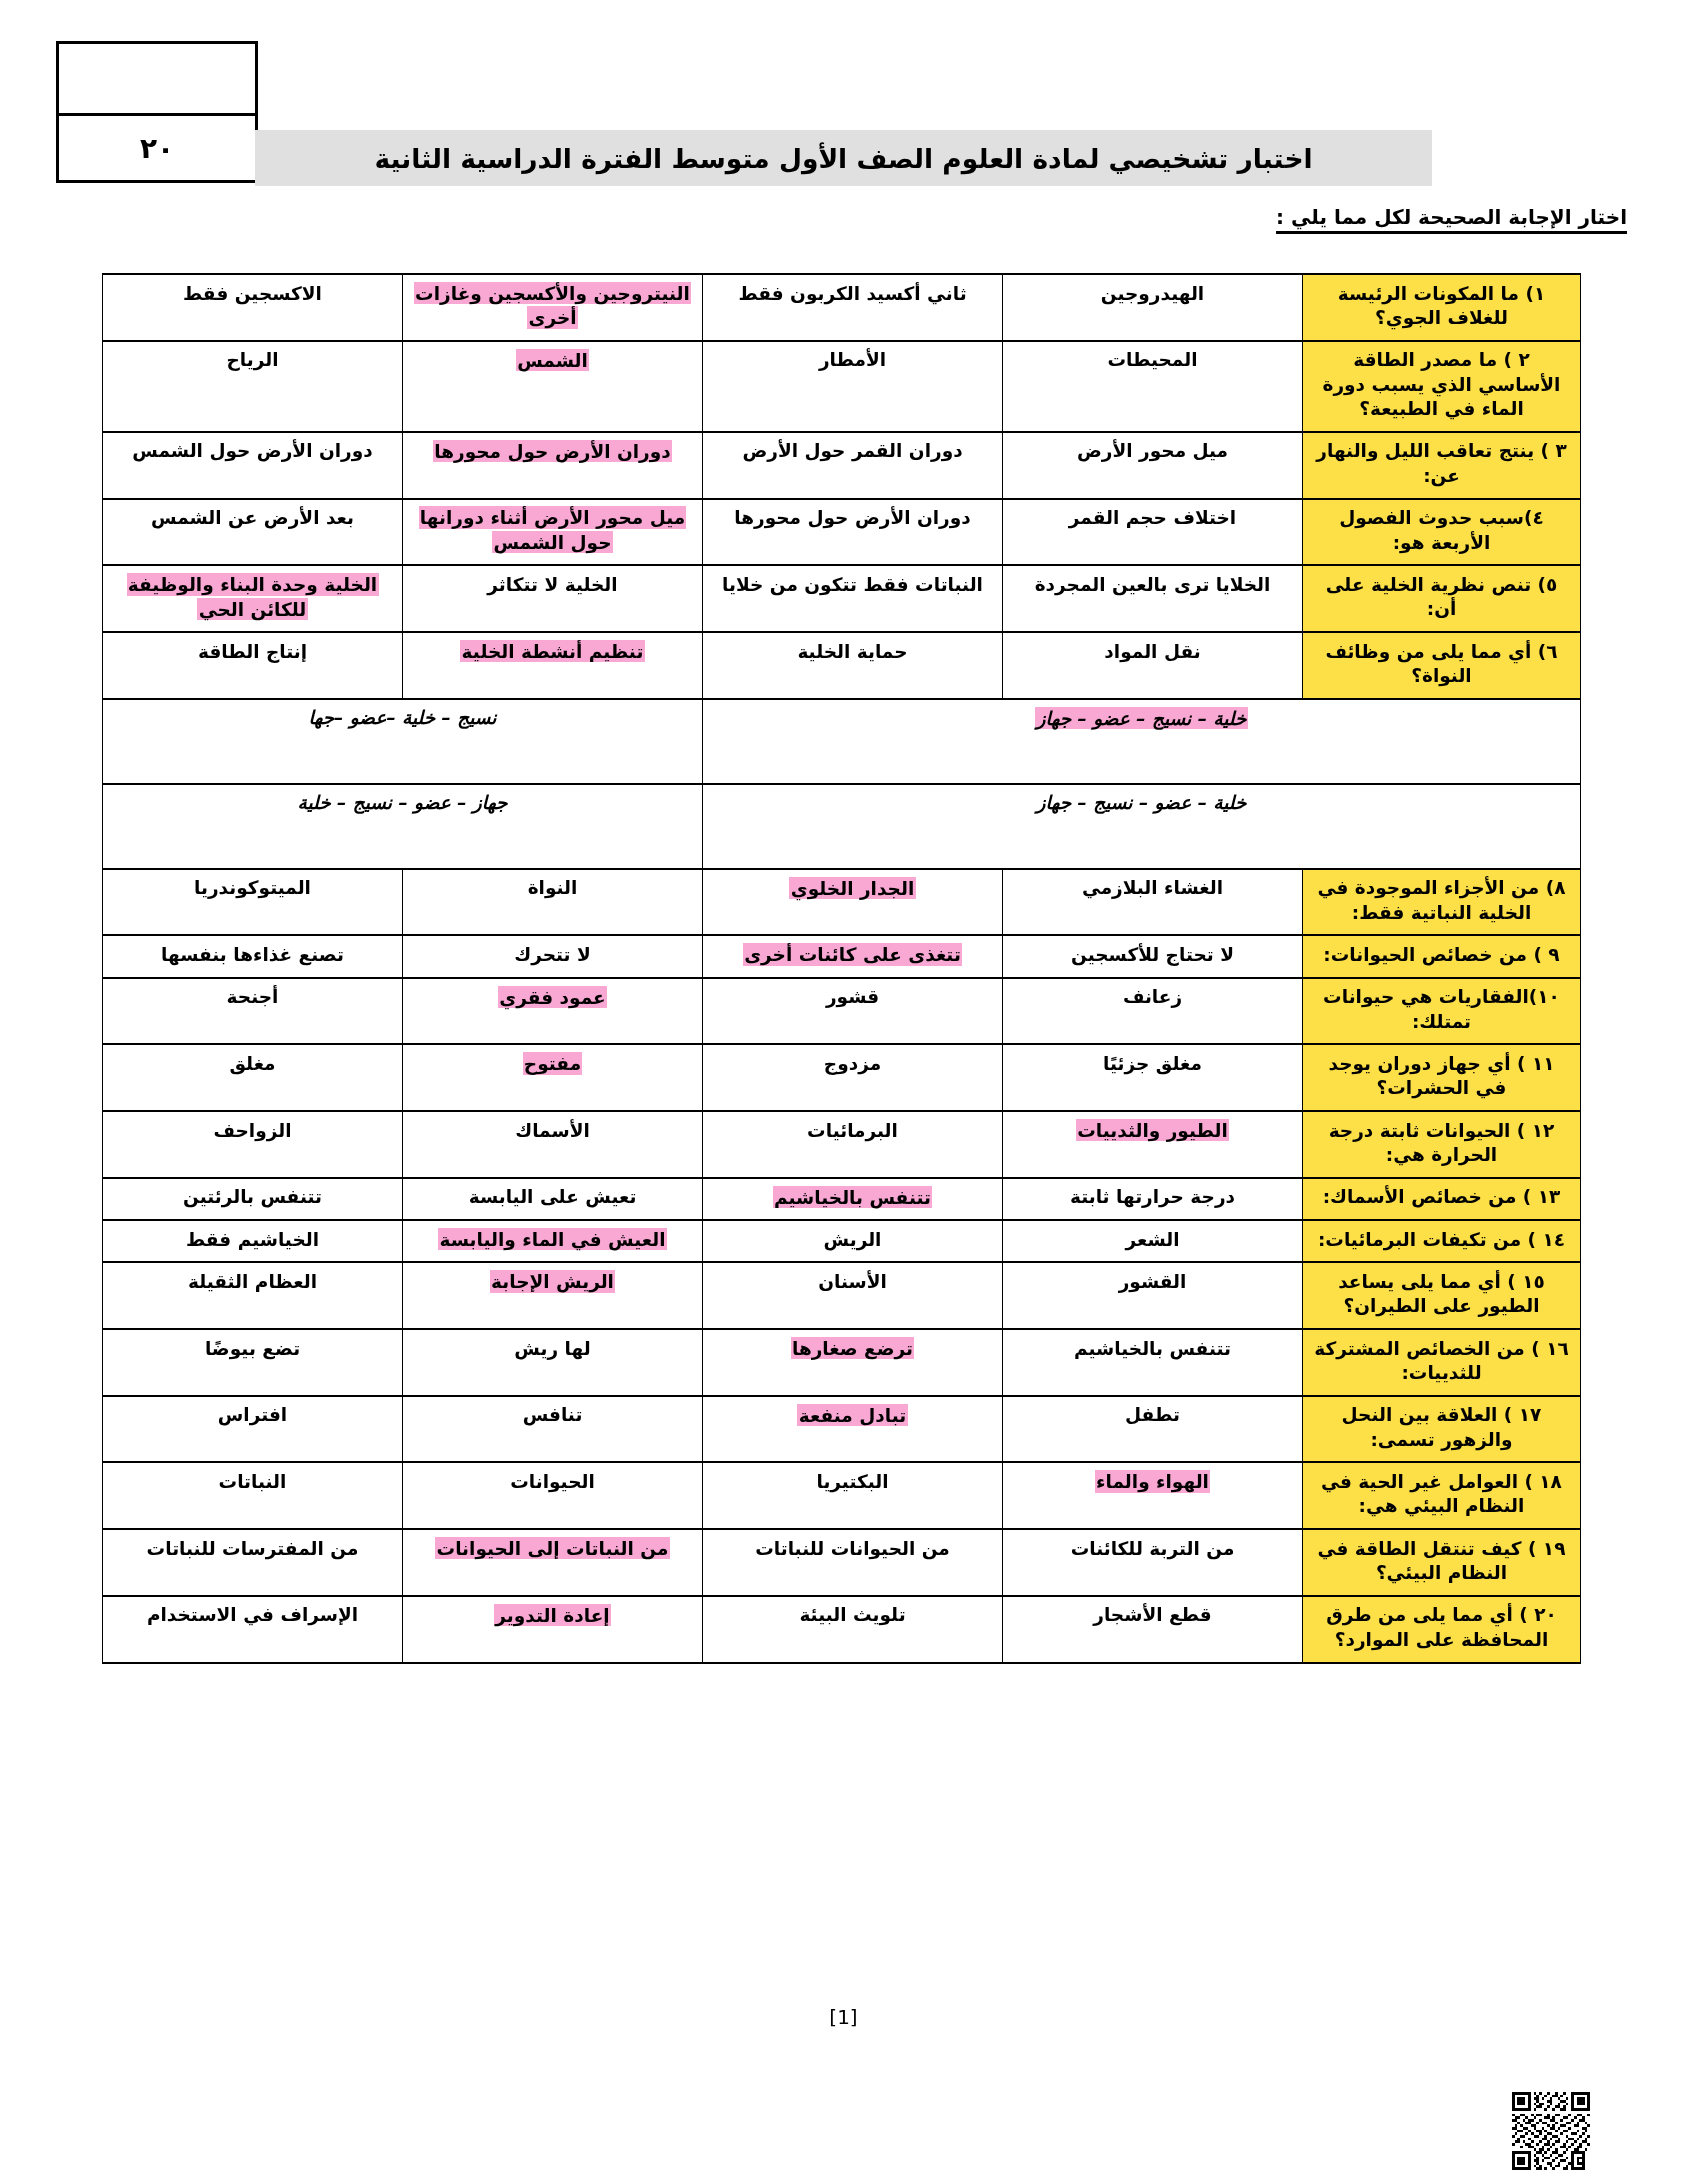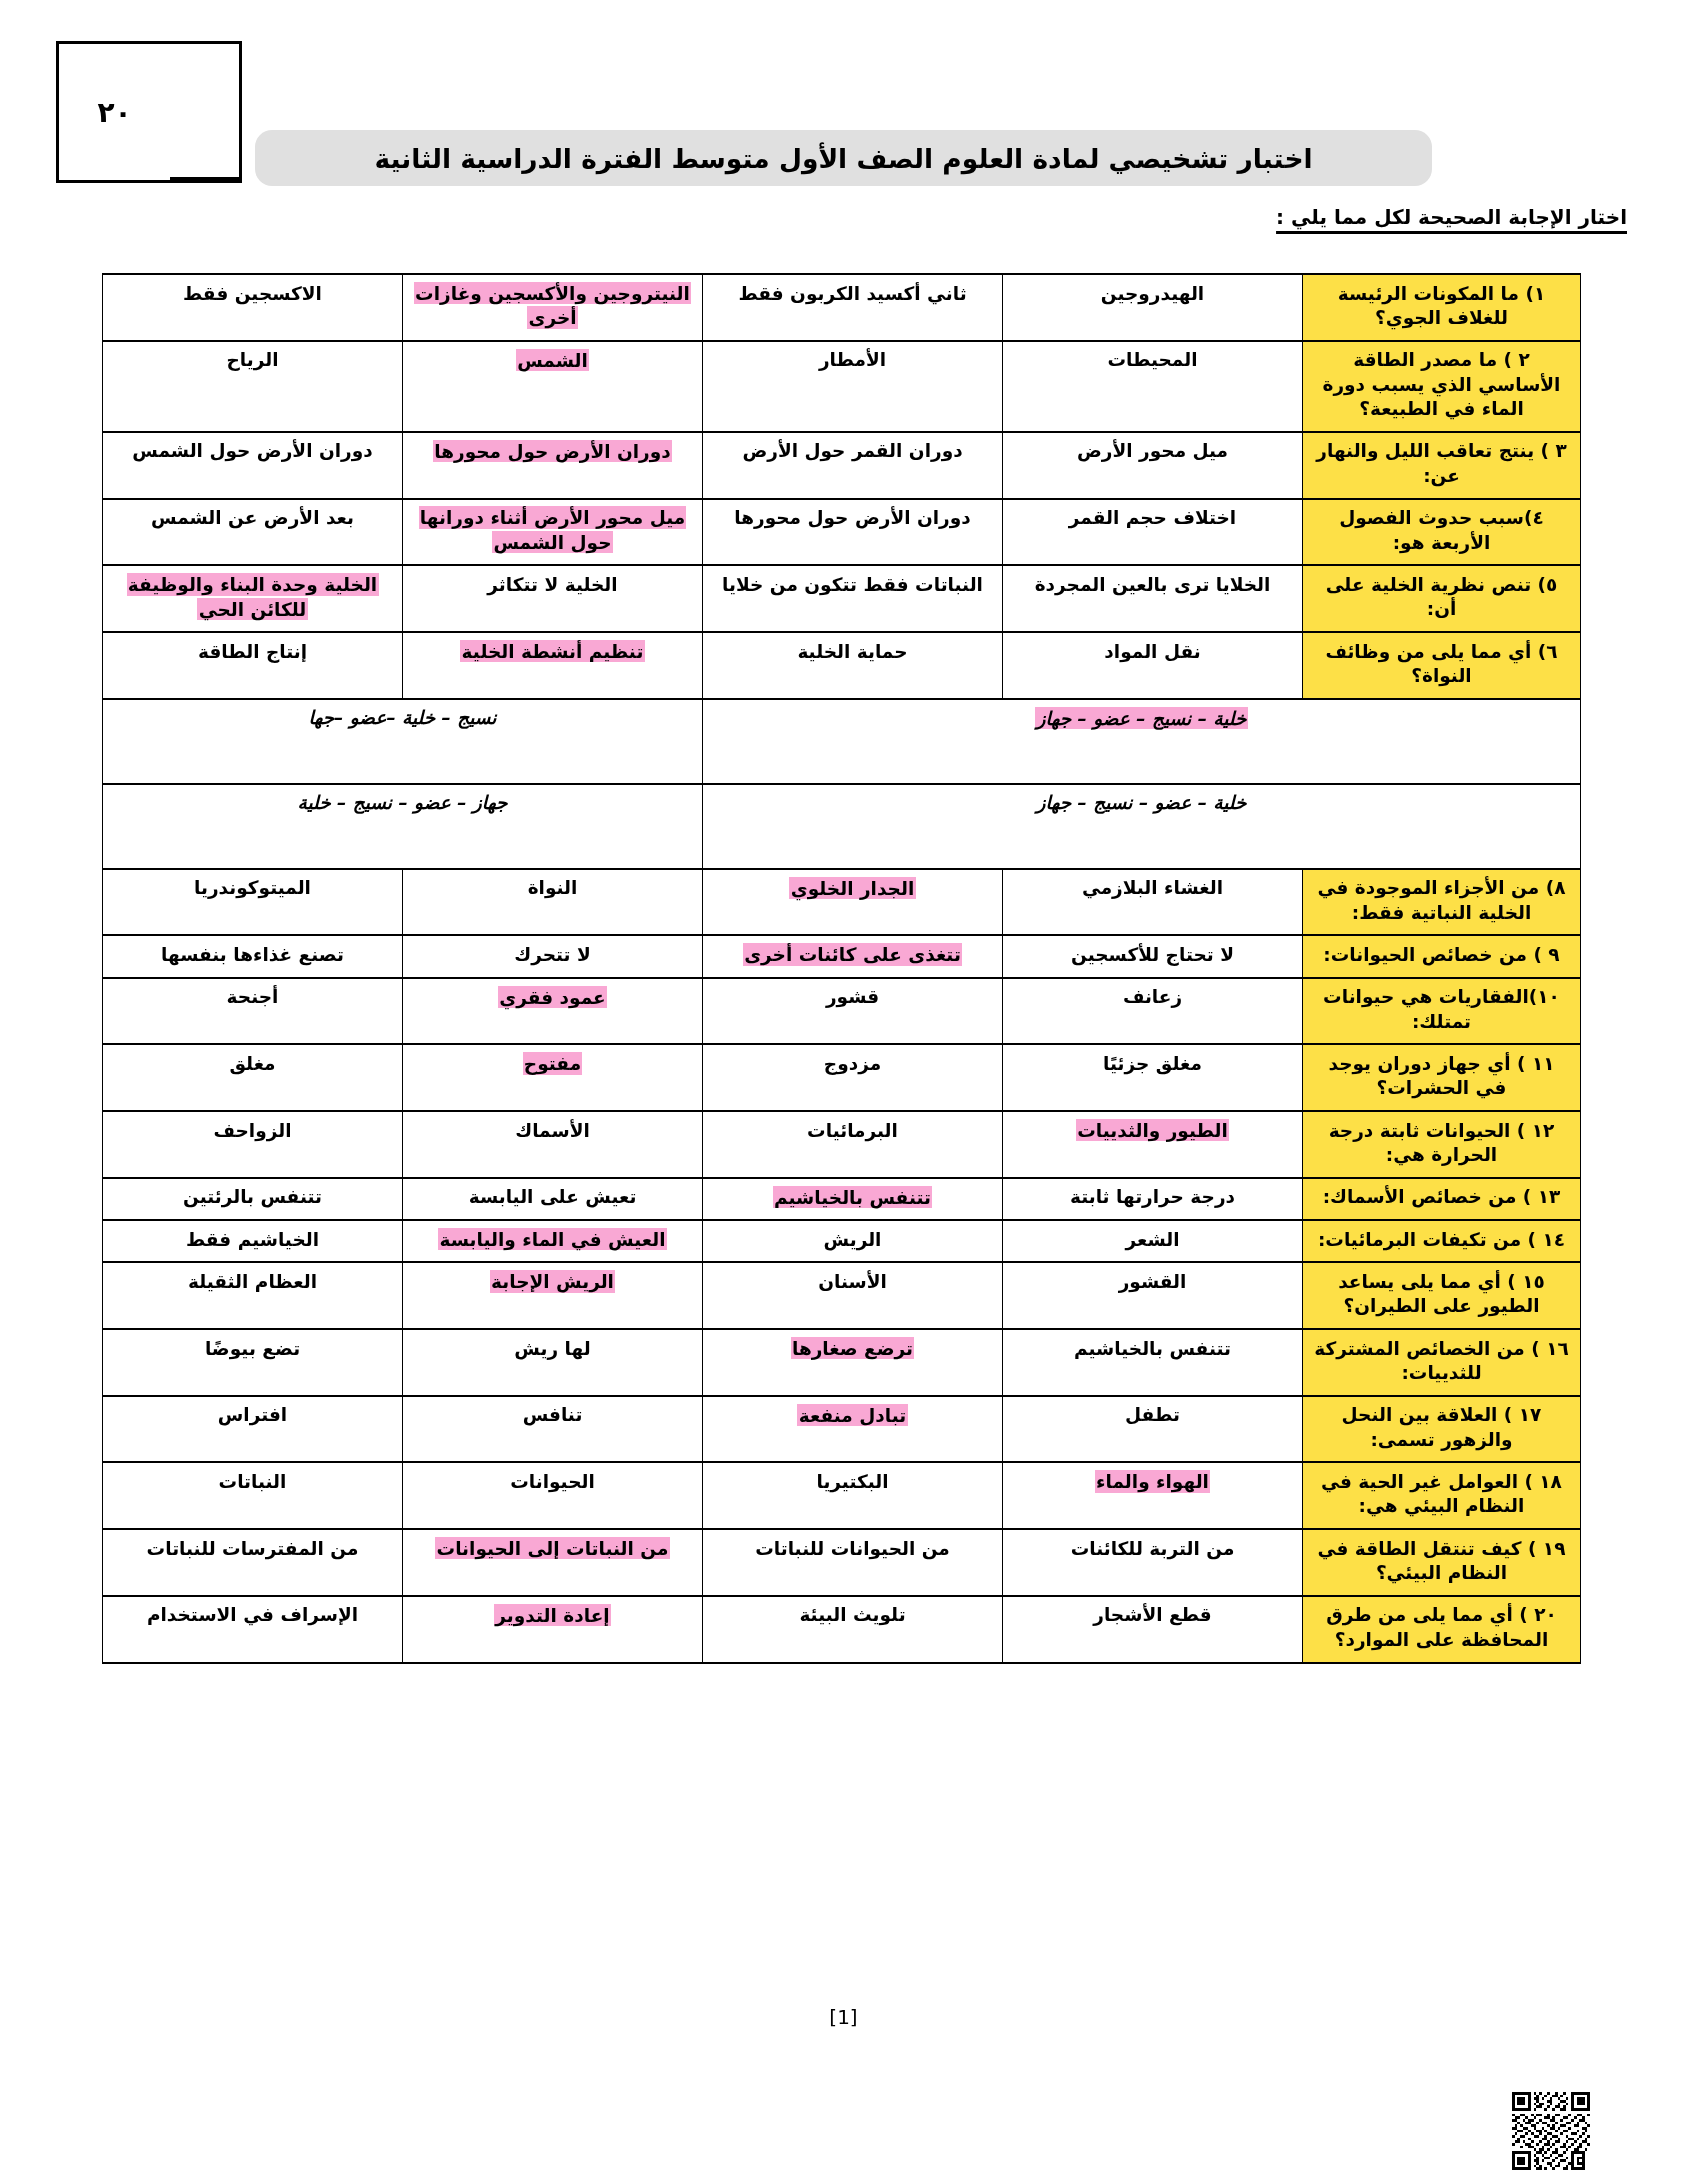--- a/index.html
+++ b/index.html
@@ -30,26 +30,26 @@
     top: 36px;
     left: 0;
     width: 1687px;
     height: 152px;
   }
 
   .score-box {
     position: absolute;
     left: 56px;
     top: 5.3px;
-    width: 186px;
+    width: 202px;
     height: 142px;
     border: 3.3px solid #000;
     box-sizing: border-box;
     display: flex;
-    flex-direction: row;
+    flex-direction: column;
   }
   .score-box-top {
     flex: 0 0 69px;
     border-bottom: 3.3px solid #000;
   }
   .score-box-bottom {
     flex: 1 1 auto;
     display: flex;
     align-items: center;
     justify-content: center;
@@ -82,21 +82,20 @@
     left: 255px;
     top: 94px;
     height: 56px;
     background: #e0e0e0;
     display: flex;
     align-items: center;
     justify-content: center;
     font-size: 26.5px;
     font-weight: 700;
     white-space: nowrap;
-    border-radius: 17px;
   }
 
   .instruction {
     position: absolute;
     top: 205px;
     right: 60px;
     font-size: 20px;
     font-weight: 700;
     text-decoration: underline;
     text-underline-offset: 6.6px;

